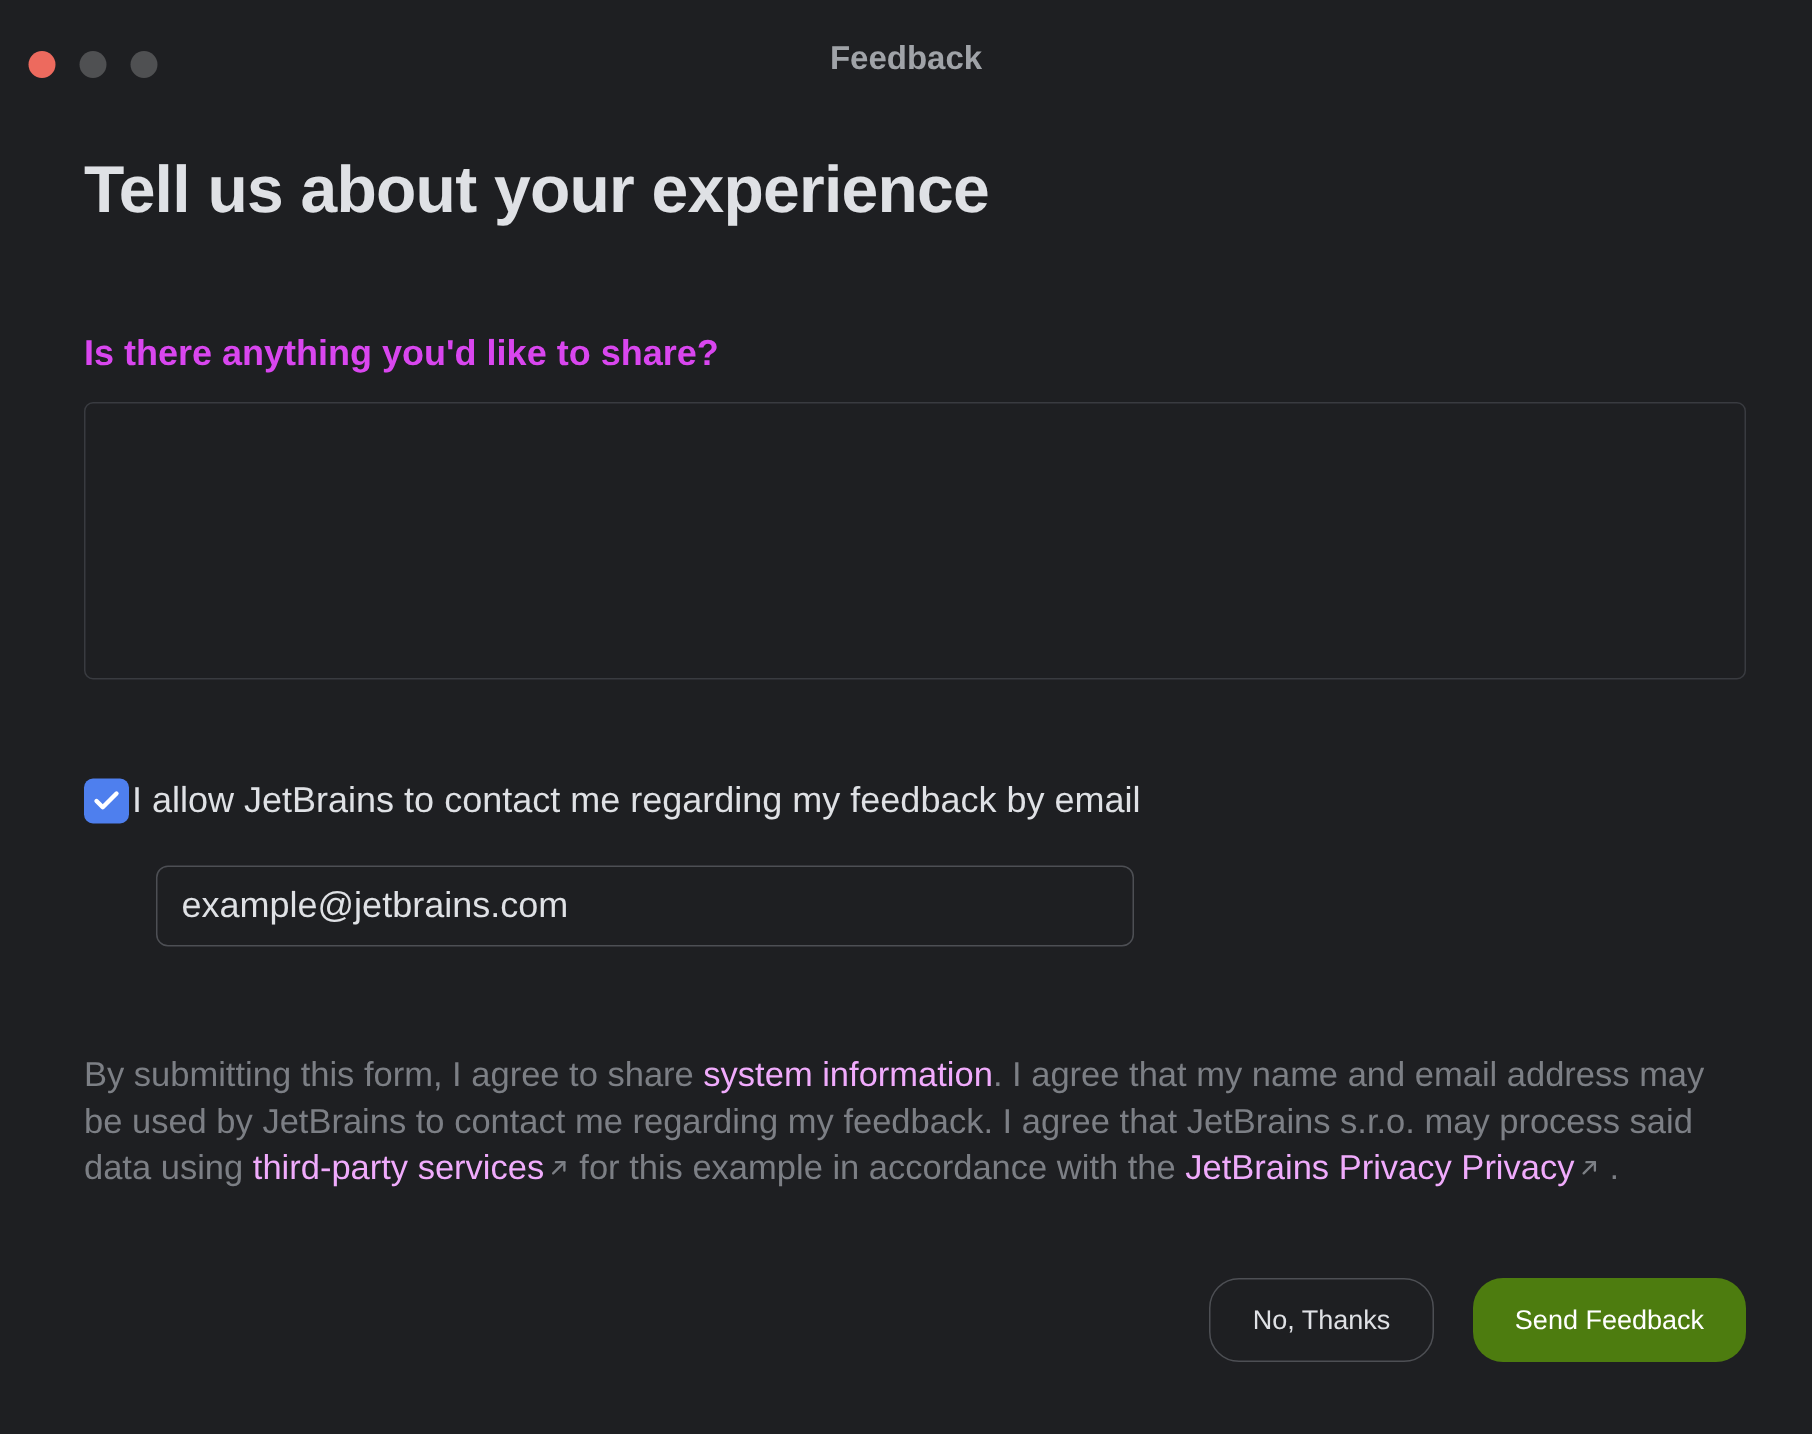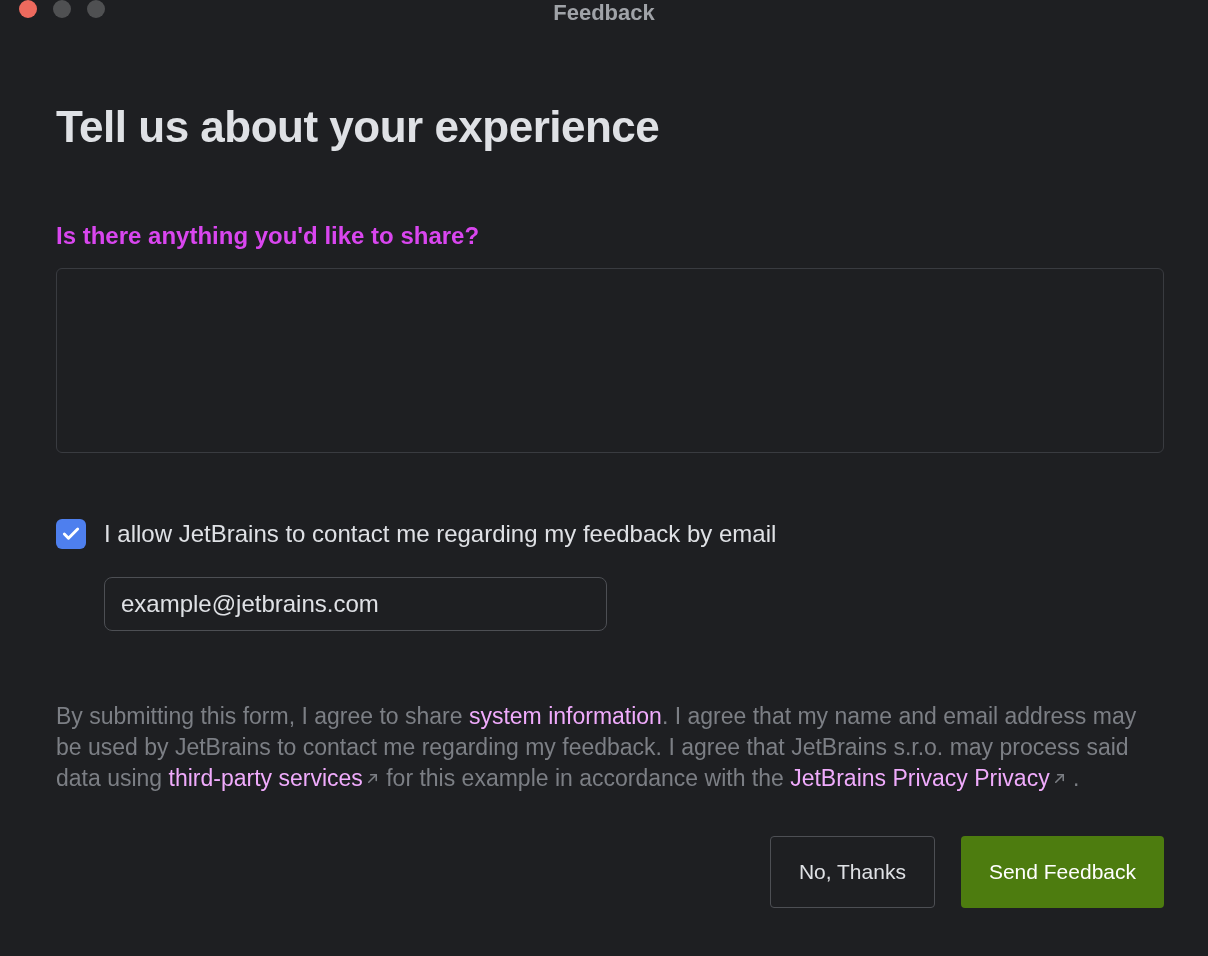--- a/index.html
+++ b/index.html
@@ -13,21 +13,21 @@
       background: #1e1f22;
       font-family: -apple-system, BlinkMacSystemFont, "Segoe UI", sans-serif;
       color: #dfe1e5;
       border-radius: 12px;
       overflow: hidden;
       position: relative;
     }
     .titlebar {
       height: 52px;
       display: flex;
-      align-items: flex-start;
+      align-items: flex-end;
       position: relative;
       padding: 0 19px;
     }
     .traffic-lights {
       display: flex;
       gap: 16px;
       align-items: center;
     }
     .traffic-light {
       width: 18px;
@@ -72,21 +72,21 @@
       border-radius: 6px;
       resize: none;
       color: #dfe1e5;
       font-size: 20px;
       padding: 12px;
       font-family: inherit;
     }
     .checkbox-row {
       display: flex;
       align-items: center;
-      gap: 18px;
+      gap: 2px;
       margin-top: 66px;
     }
     .checkbox {
       width: 30px;
       height: 30px;
       background: #4e7fee;
       border-radius: 6px;
       display: flex;
       align-items: center;
       justify-content: center;
@@ -100,21 +100,21 @@
     .checkbox-label {
       font-size: 24px;
       font-weight: 400;
       color: #dfe1e5;
     }
     .email-row {
       margin-top: 28px;
       margin-left: 48px;
     }
     .email-input {
-      width: 503px;
+      width: 652px;
       height: 54px;
       background: #1e1f22;
       border: 1px solid #4d4f54;
       border-radius: 8px;
       color: #dfe1e5;
       font-size: 24px;
       padding: 0 16px;
       font-family: inherit;
     }
     .legal-text {
@@ -139,24 +139,24 @@
       height: 15px;
     }
     .button-row {
       margin-top: auto;
       display: flex;
       justify-content: flex-end;
       gap: 26px;
       padding-bottom: 8px;
     }
     .btn {
-      height: 72px;
+      height: 56px;
       padding: 0 28px;
-      border-radius: 4px;
-      font-size: 21px;
+      border-radius: 20px;
+      font-size: 18px;
       font-weight: 400;
       cursor: pointer;
       border: none;
       font-family: inherit;
       display: flex;
       align-items: center;
       justify-content: center;
     }
     .btn-secondary {
       background: transparent;

